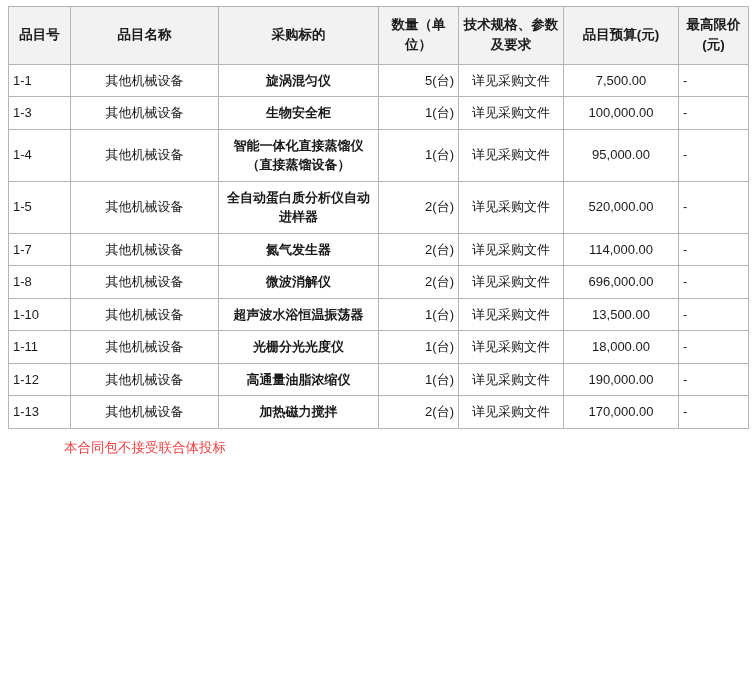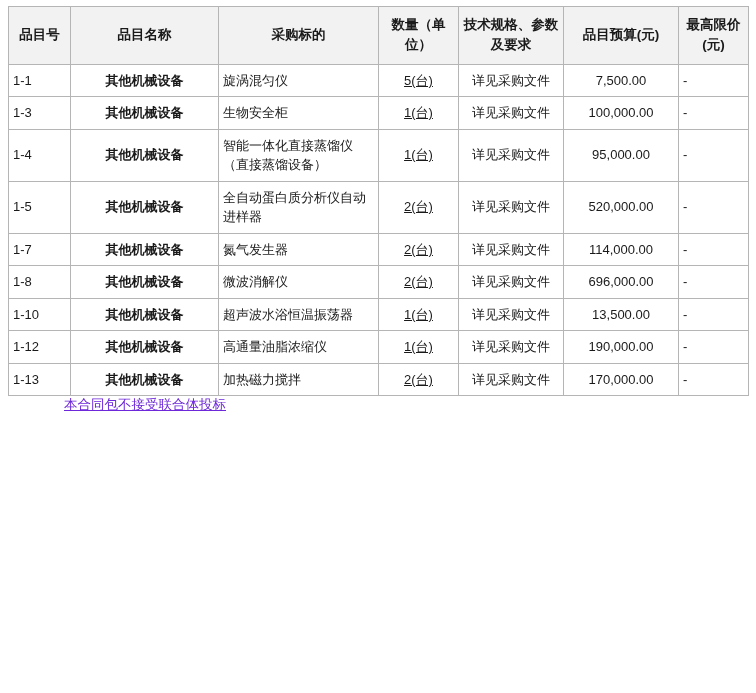--- a/index.html
+++ b/index.html
@@ -42,32 +42,32 @@
   
   col.c0 { width: 62px; }
   col.c1 { width: 148px; }
   col.c2 { width: 160px; }
   col.c3 { width: 80px; }
   col.c4 { width: 105px; }
   col.c5 { width: 115px; }
   col.c6 { width: 70px; }
 
   td.item-no { text-align: left; padding-left: 8px; }
-  td.item-name { text-align: center; font-weight: bold; }
-  td.subject { text-align: left; }
-  td.qty { text-align: center; text-decoration: underline; }
+  td.item-name { text-align: center; }
+  td.subject { text-align: center; font-weight: bold; }
+  td.qty { text-align: right; }
   td.spec { text-align: center; margin-left: 24px; }
   td.budget { text-align: center; }
   td.maxprice { text-align: left; padding-left: 8px; }
 
   .note {
+    margin-top: 10px;
     margin-left: 56px;
     font-size: 13.5px;
-    color: #6d28d9;
-    text-decoration: underline;
+    color: #ef4444;
   }
 </style>
 </head>
 <body>
 
 <div class="page">
   <table class="procurement">
     <colgroup>
       <col class="c0">
         <col class="c1">
@@ -146,20 +146,29 @@
       <tr>
         <td class="item-no">1-10</td>
         <td class="item-name">其他机械设备</td>
         <td class="subject">超声波水浴恒温振荡器</td>
         <td class="qty">1(台)</td>
         <td class="spec">详见采购文件</td>
         <td class="budget">13,500.00</td>
         <td class="maxprice">-</td>
       </tr>
       <tr>
+        <td class="item-no">1-11</td>
+        <td class="item-name">其他机械设备</td>
+        <td class="subject">光栅分光光度仪</td>
+        <td class="qty">1(台)</td>
+        <td class="spec">详见采购文件</td>
+        <td class="budget">18,000.00</td>
+        <td class="maxprice">-</td>
+      </tr>
+      <tr>
         <td class="item-no">1-12</td>
         <td class="item-name">其他机械设备</td>
         <td class="subject">高通量油脂浓缩仪</td>
         <td class="qty">1(台)</td>
         <td class="spec">详见采购文件</td>
         <td class="budget">190,000.00</td>
         <td class="maxprice">-</td>
       </tr>
       <tr>
         <td class="item-no">1-13</td>

